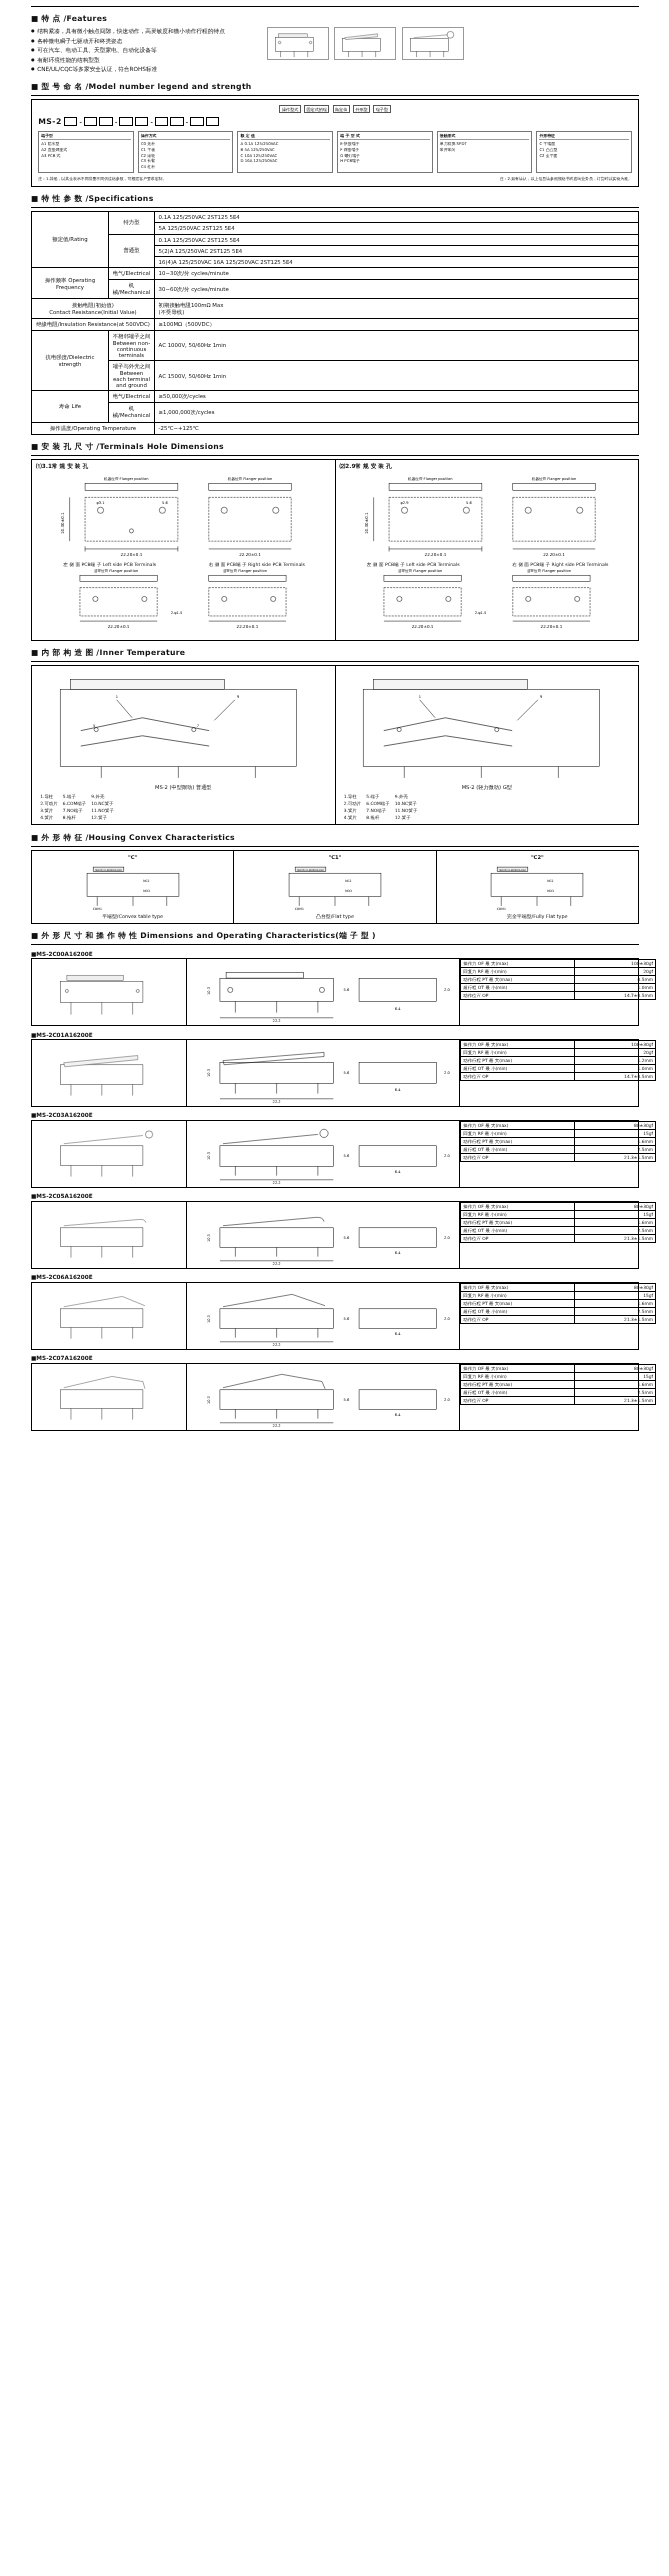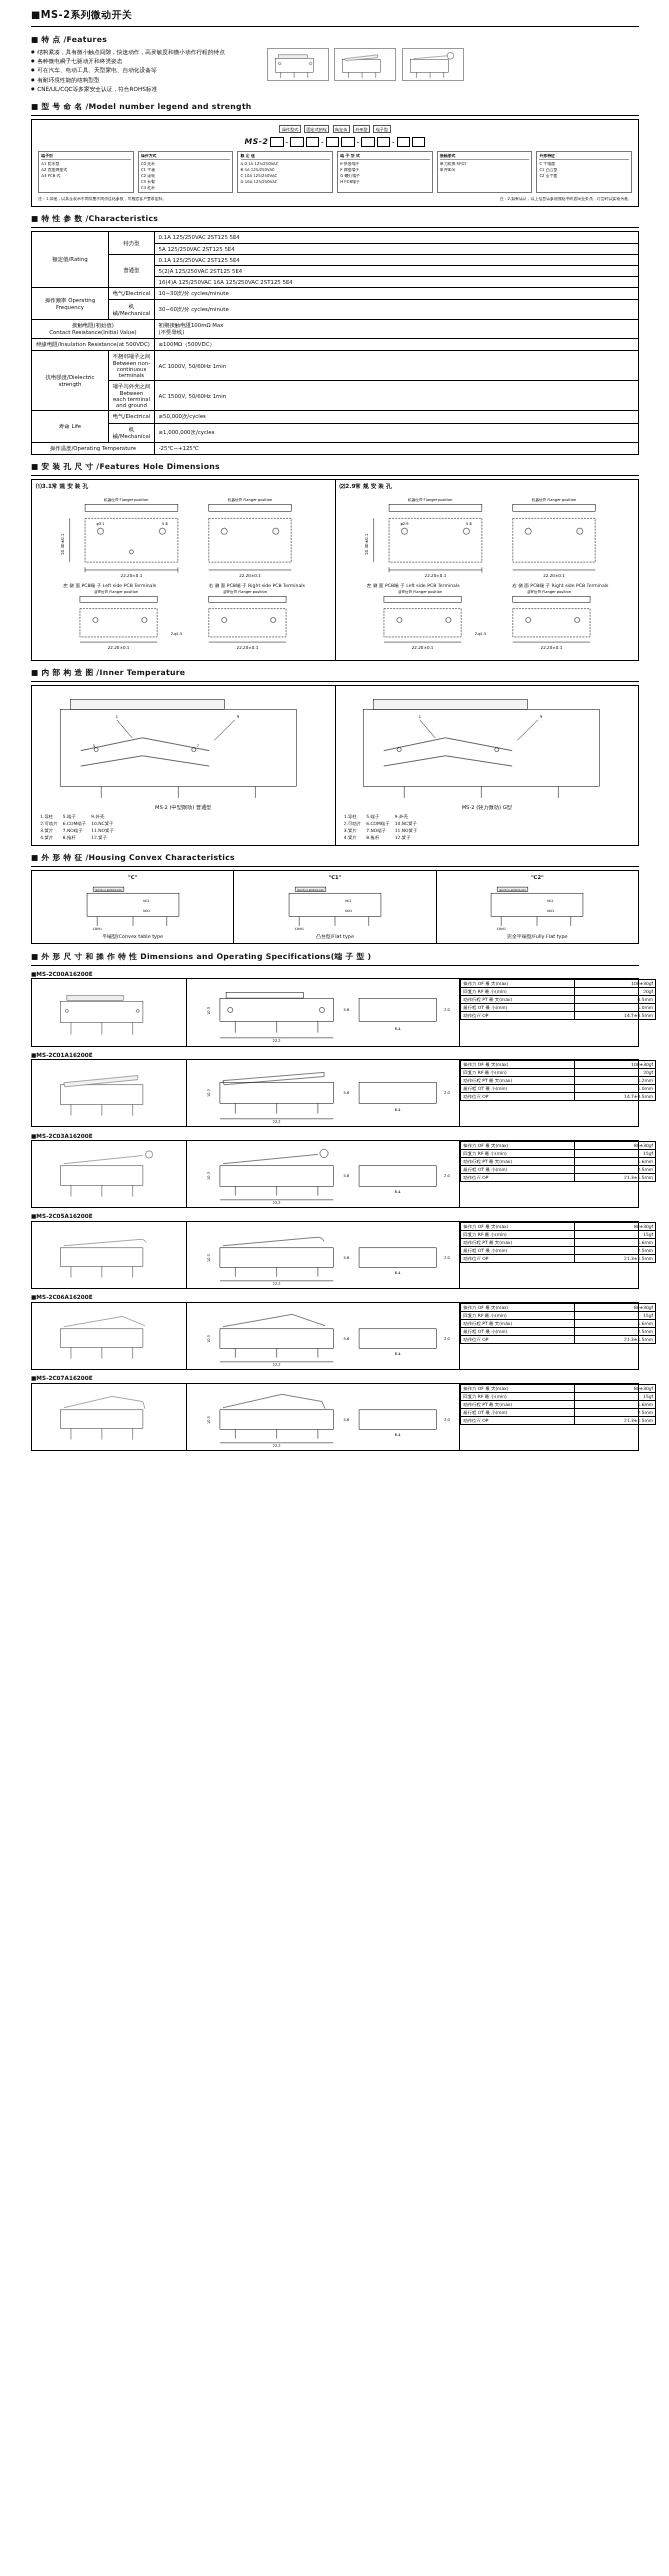--- a/index.html
+++ b/index.html
@@ -28,21 +28,21 @@
   .features-row { display:flex; align-items:flex-start; gap:9.3px; }
   .feat-list { list-style:none; margin:0; padding:0; font-size:5.7px; line-height:1.65; flex:0 0 227px;}
   .feat-list li::before { content:"●"; font-size:4.1px; margin-right:2.6px; vertical-align:1px;}
   .feat-imgs { display:flex; gap:5.2px; flex:1; justify-content:flex-start; }
   .sw-img { border:0.5px solid #999; background:#fff; }
 
   
   .model-box { border:0.5px solid #000; padding:5.2px 6.2px 4.1px 6.2px; margin-top:2.1px; }
   .model-top { display:flex; justify-content:center; gap:3.1px; font-size:4.1px; }
   .cap { text-align:center; border:0.5px solid #555; padding:0.5px 1.5px; background:#fff; }
-  .model-line { display:flex; align-items:center; justify-content:center; gap:2.1px; margin:4.1px 0;font-style:italic; }
+  .model-line { display:flex; align-items:center; gap:2.1px; margin:4.1px 0; }
   .ms2 { font-size:7.7px; font-weight:bold; letter-spacing:0.5px; }
   .slot { width:13.4px; height:9.3px; border:0.5px solid #000; }
   .dash { font-weight:bold; }
   .model-legend { display:flex; gap:4.1px; font-size:3.9px; }
   .legend-col { border:0.5px solid #777; padding:1.5px 2.1px; flex:1; line-height:1.5; }
   .legend-col .lg-h { font-weight:bold; border-bottom:0.5px solid #999; margin-bottom:1px; }
   .model-note { font-size:3.9px; line-height:1.5; margin-top:3.1px; display:flex; justify-content:space-between; gap:7.2px;}
 
   
   table.spec { border-collapse:collapse; width:100%; font-size:5.4px; }
@@ -85,21 +85,20 @@
   table.ch td.k { width:62px; }
   table.ch td.v { text-align:right; width:44px;}
 
   svg text { font-family:"DejaVu Sans","Liberation Sans",sans-serif; }
 </style>
 </head>
 <body>
 
 <div class="page">
 
-  <div class="doc-title">■MS-2系列微动开关</div>
   <div class="rule"></div>
 
   <div class="sec-head">■ 特 点 /Features</div>
   <div class="features-row">
     <ul class="feat-list">
       <li>结构紧凑，具有微小触点间隙，快速动作，高灵敏度和微小动作行程的特点</li>
       <li>各种微电瞬子七驱动开和终类姿态</li>
       <li>可在汽车、电动工具、天型家电、自动化设备等</li>
       <li>有耐环境性能的结构型型</li>
       <li>CNE/UL/CQC等多家安全认证，符合ROHS标准</li>
@@ -198,21 +197,21 @@
         <div>C1 凸台型</div>
         <div>C2 全平面</div>
       </div>
     </div>
     <div class="model-note">
       <span>注：1.其他，以其全表示不同排量不同仿连格参数，可根据客户要求定制。</span>
       <span>注：2.如有请认，以上信息请参照规格书或咨询业务员，订货时以实物为准。</span>
     </div>
   </div>
 
-  <div class="sec-head">■ 特 性 参 数 /Characteristics</div>
+  <div class="sec-head">■ 特 性 参 数 /Specifications</div>
   <div class="rule"></div>
   <table class="spec">
     <tbody>
         <tr>
       <td class="lab" rowspan="5">额定值/Rating</td>
       <td class="sublab" rowspan="2">特力型</td>
       <td>0.1A 125/250VAC  2ST125  5E4</td>
     </tr>
     <tr>
       <td>5A 125/250VAC  2ST125  5E4</td>
@@ -271,21 +270,21 @@
       <td>≥1,000,000次/cycles</td>
     </tr>
 
     <tr>
       <td class="lab" colspan="2">操作温度/Operating Temperature</td>
       <td>-25℃~+125℃</td>
     </tr>
   </tbody>
     </table>
 
-  <div class="sec-head">■ 安 装 孔 尺 寸 /Features Hole Dimensions</div>
+  <div class="sec-head">■ 安 装 孔 尺 寸 /Terminals Hole Dimensions</div>
   <div class="rule"></div>
   <div class="mount-wrap">
 
     <div class="mount-col">
       <div class="mount-h">⑴3.1常 规 安 装 孔</div>
       <svg width="268" height="88" viewBox="0 0 520 170" class="draw" style="font-size:11px">
         <text x="150" y="12" font-size="7" text-anchor="middle">机器位置 Flanger position</text>
         <rect x="70" y="18" width="180" height="14" fill="#fff" stroke="#000"></rect>
         <rect x="70" y="45" width="180" height="85" fill="none" stroke="#000" stroke-dasharray="4 2"></rect>
         <circle cx="100" cy="70" r="6" fill="none" stroke="#000"></circle>
@@ -508,21 +507,21 @@
         <line x1="130" y1="68" x2="130" y2="86" stroke="#000"></line>
         <line x1="196" y1="68" x2="196" y2="86" stroke="#000"></line>
         <text x="60" y="94" font-size="6" text-anchor="middle">COM1</text>
         <text x="150" y="40" font-size="6">NC2</text>
         <text x="150" y="58" font-size="6">NO3</text>
       </svg>
       <div class="house-b">完全平端型/Fully Flat type</div>
     </div>
   </div>
 
-  <div class="sec-head">■ 外 形 尺 寸 和 操 作 特 性  Dimensions and Operating Specifications(端 子 型 )</div>
+  <div class="sec-head">■ 外 形 尺 寸 和 操 作 特 性  Dimensions and Operating Characteristics(端 子 型 )</div>
   <div class="rule"></div>
 
   <div class="dim-title">■MS-2C00A16200E</div>
   <div class="dim-block">
     <div class="dim-left">
       <svg width="149" height="62" viewBox="0 0 290 120" class="draw">
         <rect x="50" y="40" width="160" height="40" fill="#fff" stroke="#333"></rect>
         <rect x="62" y="28" width="110" height="10" fill="#eee" stroke="#555"></rect>
         <line x1="70" y1="80" x2="70" y2="104" stroke="#333"></line>
         <line x1="130" y1="80" x2="130" y2="104" stroke="#333"></line>

